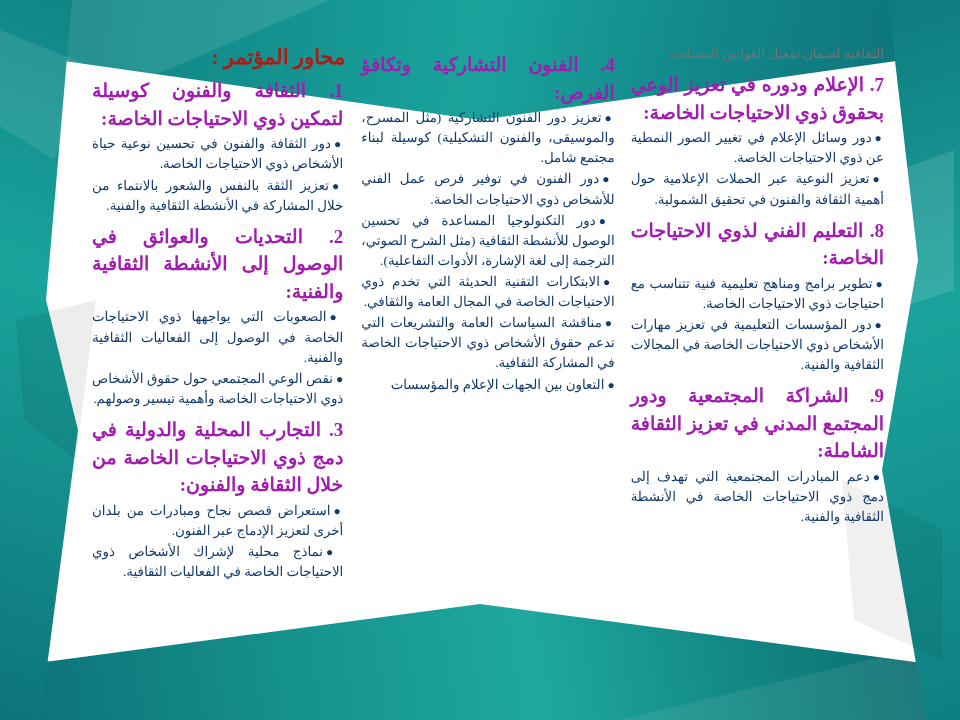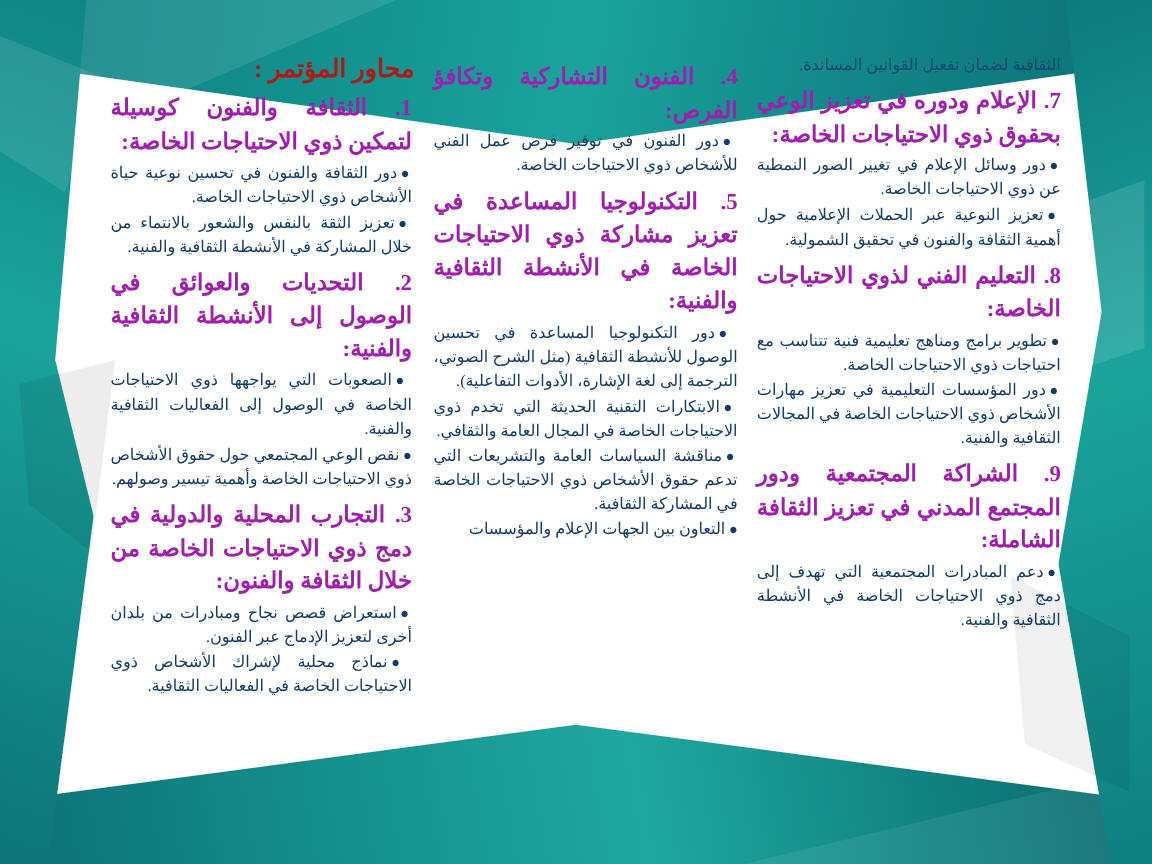--- a/index.html
+++ b/index.html
@@ -112,21 +112,21 @@
     text-align: justify;
     text-justify: inter-word;
   }
   .bullet .dot {
     color: #123a6e;
     font-size: 12px;
     padding-left: 3px;
   }
   .col-1 .section-head, .col-1 .bullet { padding-right: 2px; }
   .frag {
-    color: #0c4a6e;
+    color: #737373;
     font-size: 13.4px;
     line-height: 1.5;
     margin: 0 0 2px 0;
     text-align: justify;
   }
 </style>
 </head>
 <body>
 
 <div class="poster">
@@ -150,22 +150,22 @@
       <p class="bullet"><span class="dot">●</span><span>تعزيز النوعية عبر الحملات الإعلامية حول أهمية الثقافة والفنون في تحقيق الشمولية.</span></p>
       <p class="section-head">8. التعليم الفني لذوي الاحتياجات الخاصة:</p>
       <p class="bullet"><span class="dot">●</span><span>تطوير برامج ومناهج تعليمية فنية تتناسب مع احتياجات ذوي الاحتياجات الخاصة.</span></p>
       <p class="bullet"><span class="dot">●</span><span>دور المؤسسات التعليمية في تعزيز مهارات الأشخاص ذوي الاحتياجات الخاصة في المجالات الثقافية والفنية.</span></p>
       <p class="section-head">9. الشراكة المجتمعية ودور المجتمع المدني في تعزيز الثقافة الشاملة:</p>
       <p class="bullet"><span class="dot">●</span><span>دعم المبادرات المجتمعية التي تهدف إلى دمج ذوي الاحتياجات الخاصة في الأنشطة الثقافية والفنية.</span></p>
     </div>
 
     <div class="col col-2">
       <p class="section-head">4. الفنون التشاركية وتكافؤ الفرص:</p>
+      <p class="bullet"><span class="dot">●</span><span>تعزيز دور الفنون التشاركية (مثل المسرح، والموسيقى، والفنون التشكيلية) كوسيلة لبناء مجتمع شامل.</span></p>
       <p class="bullet"><span class="dot">●</span><span>دور الفنون في توفير فرص عمل الفني للأشخاص ذوي الاحتياجات الخاصة.</span></p>
-      <p class="section-head">5. التكنولوجيا المساعدة في تعزيز مشاركة ذوي الاحتياجات الخاصة في الأنشطة الثقافية والفنية:</p>
       <p class="bullet"><span class="dot">●</span><span>دور التكنولوجيا المساعدة في تحسين الوصول للأنشطة الثقافية (مثل الشرح الصوتي، الترجمة إلى لغة الإشارة، الأدوات التفاعلية).</span></p>
       <p class="bullet"><span class="dot">●</span><span>الابتكارات التقنية الحديثة التي تخدم ذوي الاحتياجات الخاصة في المجال العامة والثقافي.</span></p>
       <p class="bullet"><span class="dot">●</span><span>مناقشة السياسات العامة والتشريعات التي تدعم حقوق الأشخاص ذوي الاحتياجات الخاصة في المشاركة الثقافية.</span></p>
       <p class="bullet"><span class="dot">●</span><span>التعاون بين الجهات الإعلام والمؤسسات</span></p>
     </div>
 
     <div class="col col-1">
       <h1 class="title">محاور المؤتمر :</h1>
       <p class="section-head">1. الثقافة والفنون كوسيلة لتمكين ذوي الاحتياجات الخاصة:</p>
       <p class="bullet"><span class="dot">●</span><span>دور الثقافة والفنون في تحسين نوعية حياة الأشخاص ذوي الاحتياجات الخاصة.</span></p>

